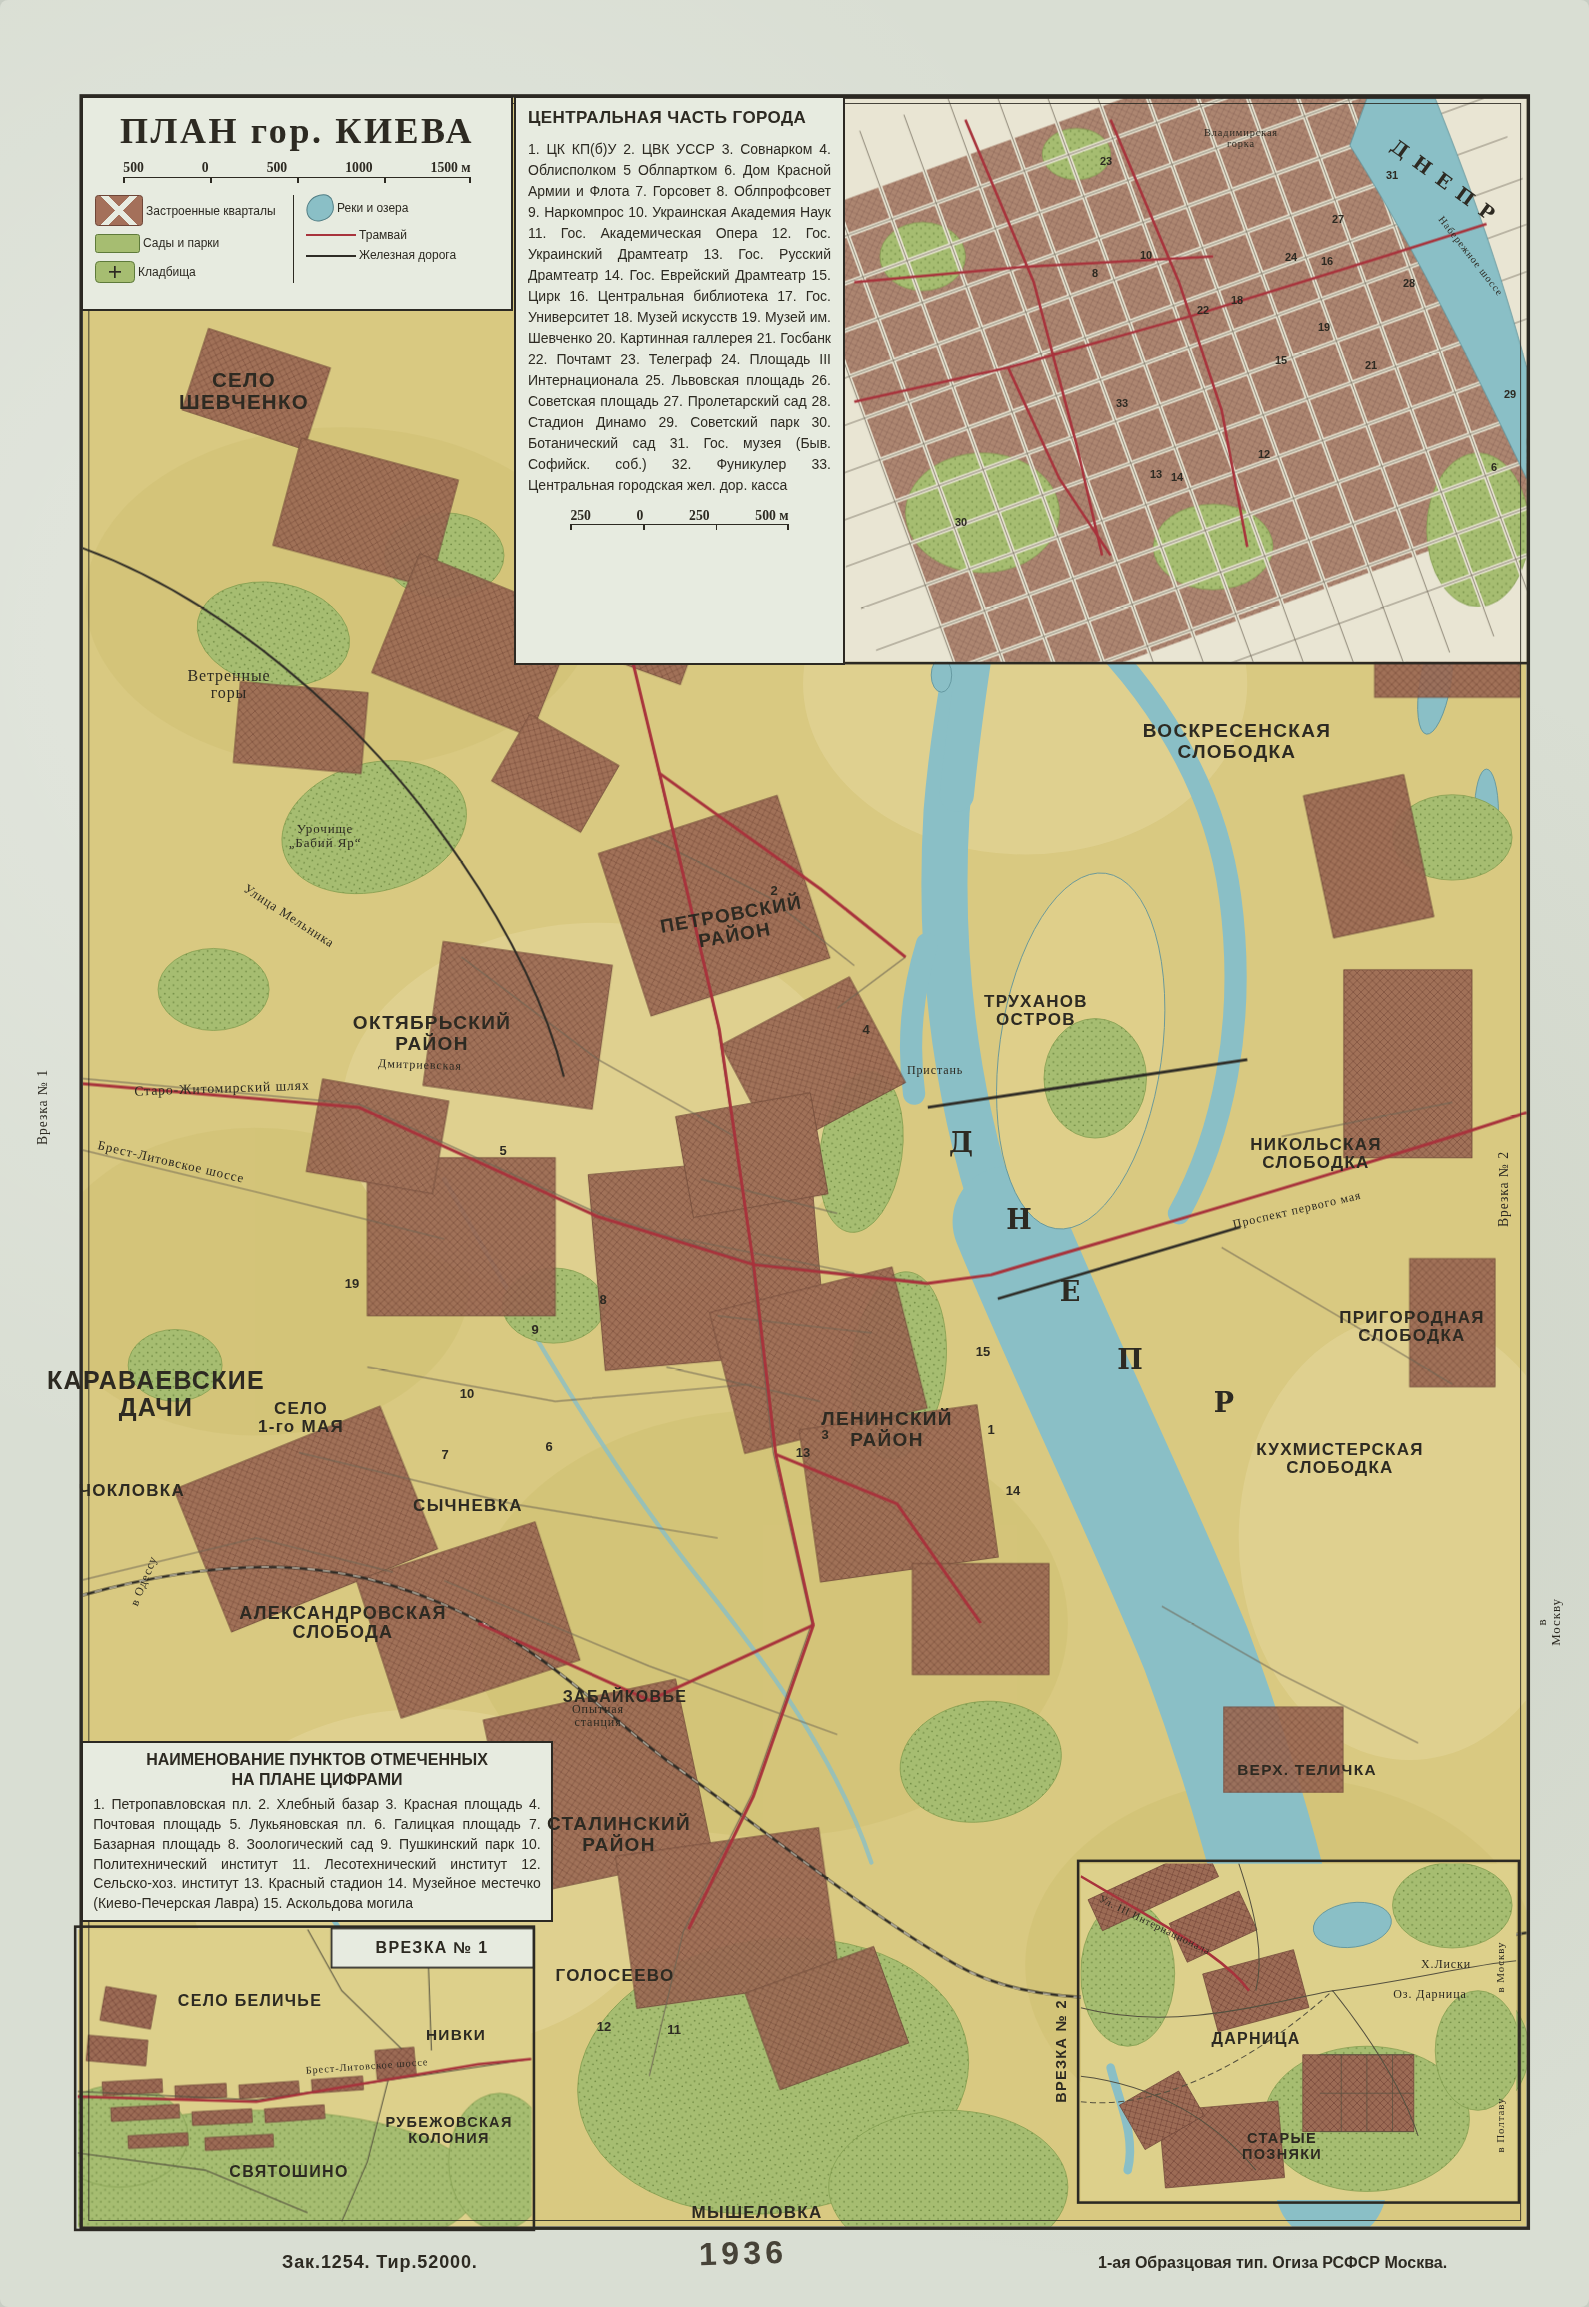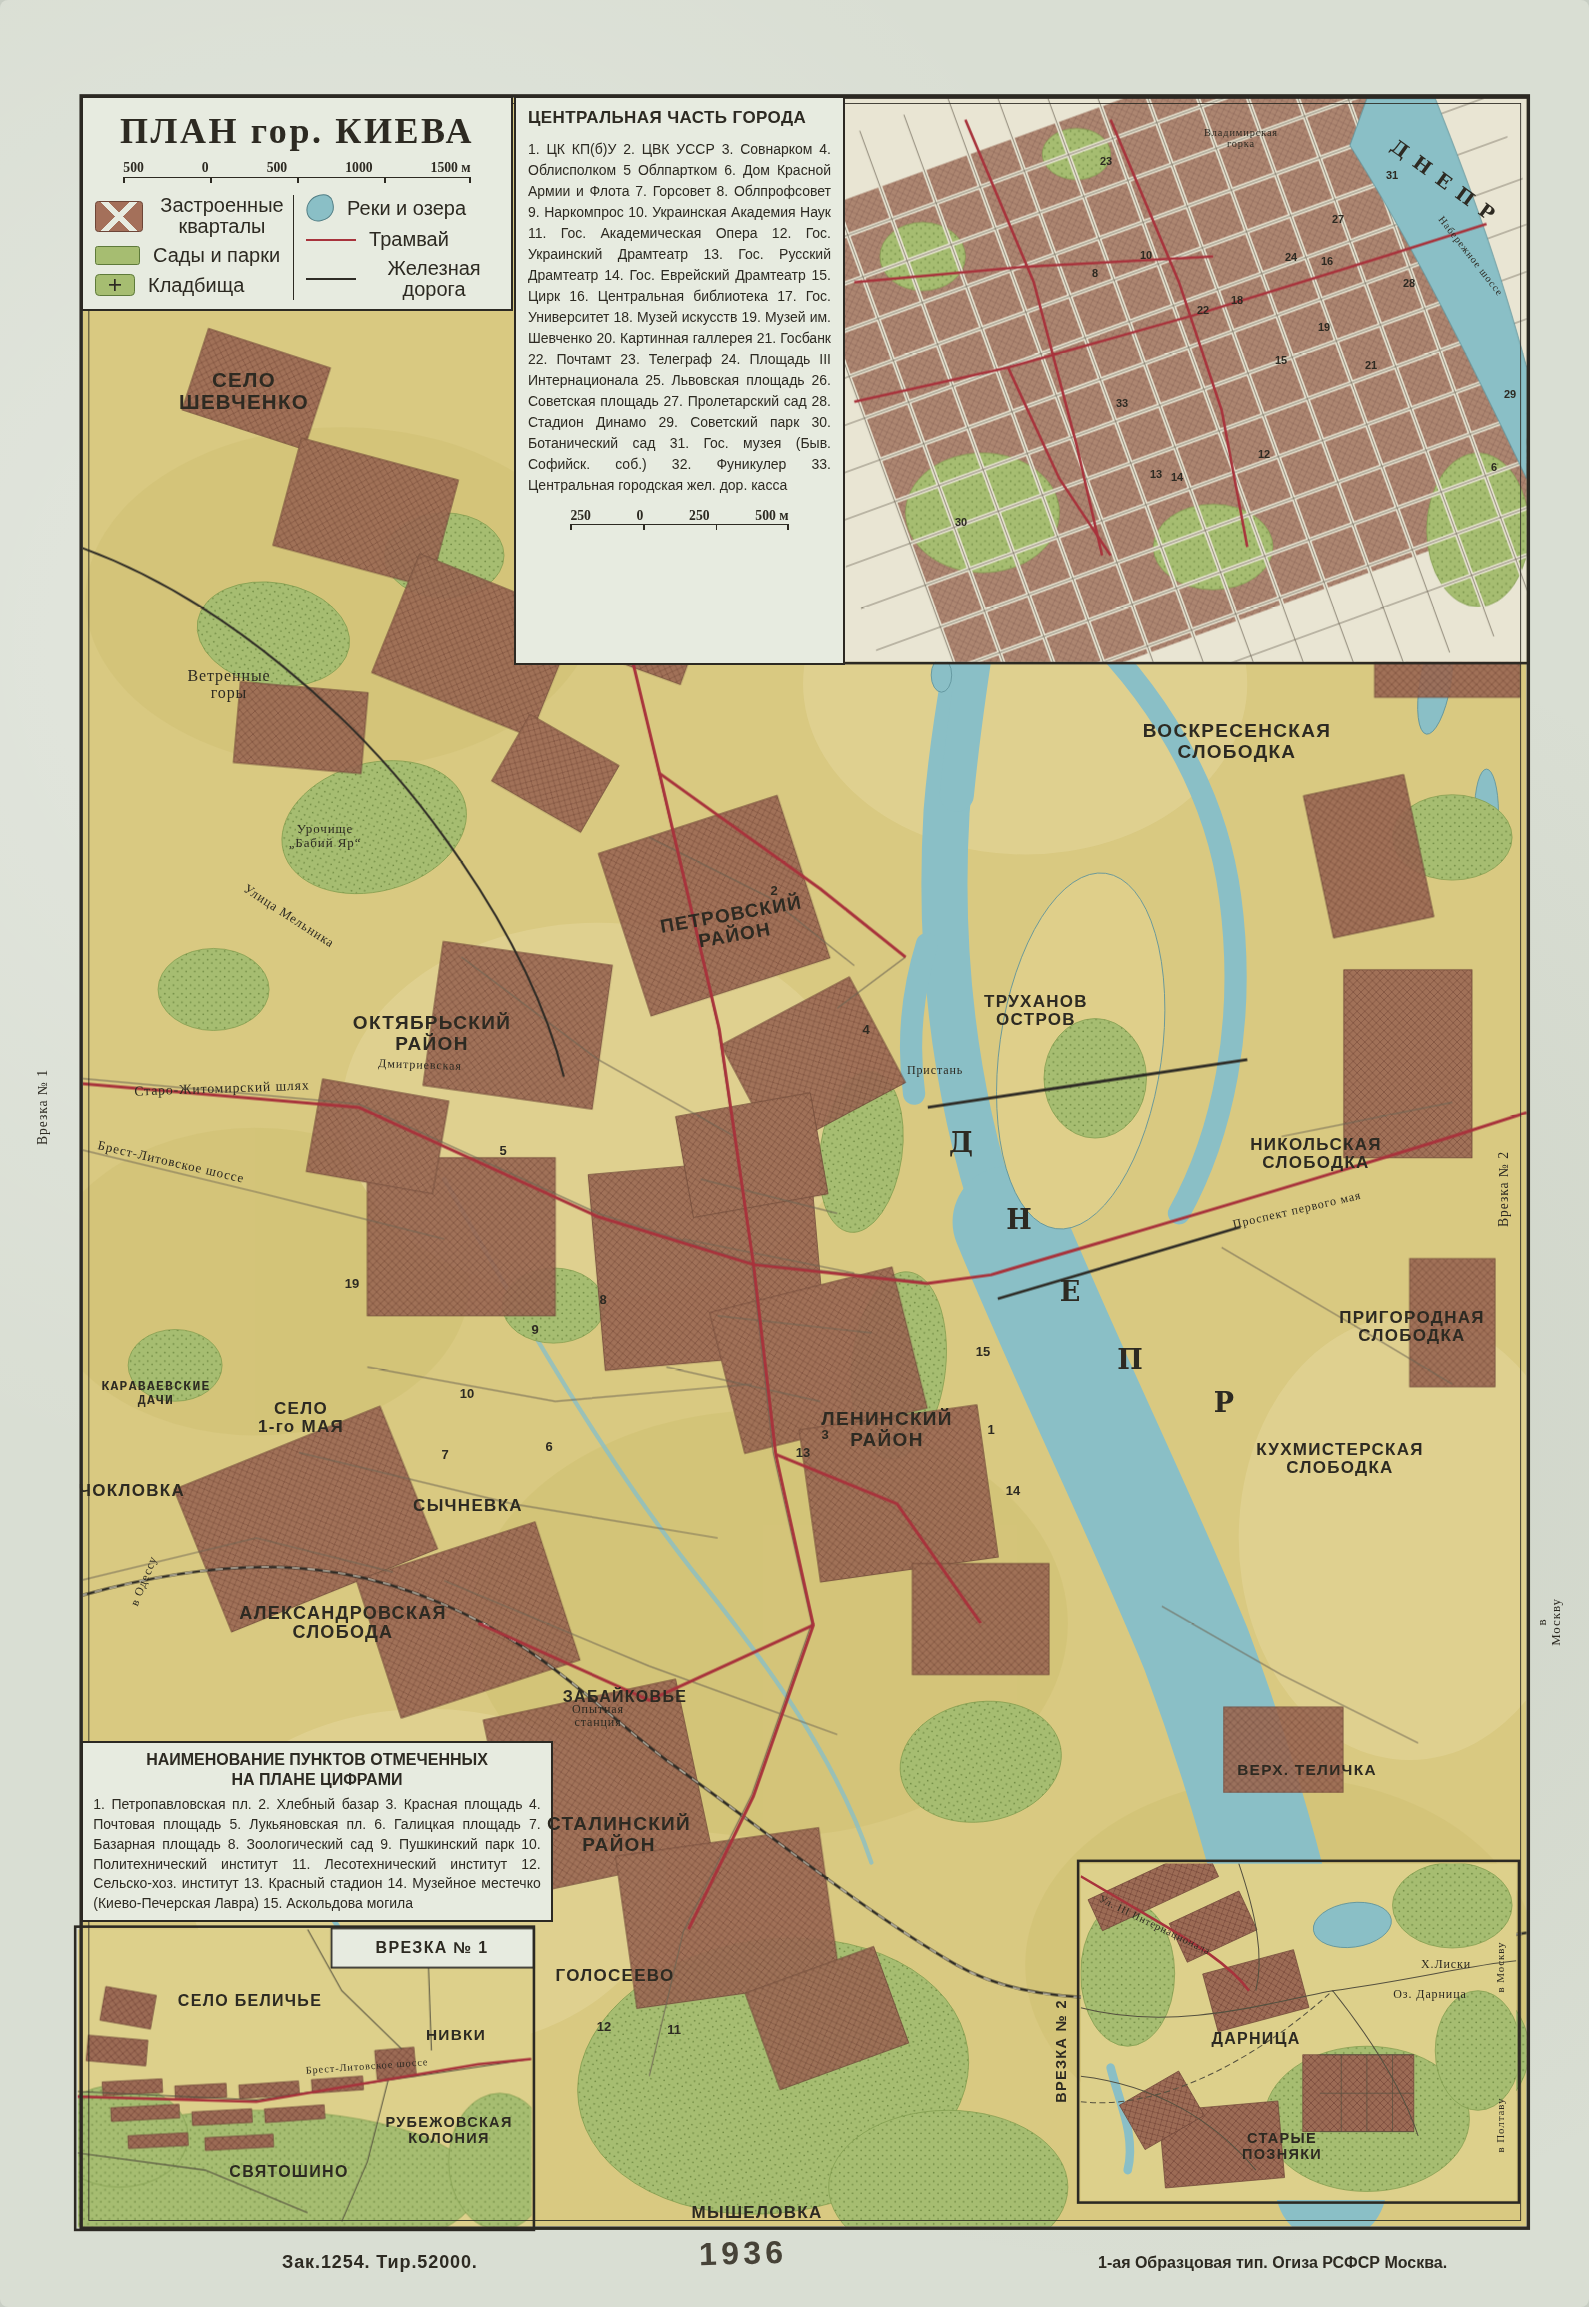--- a/index.html
+++ b/index.html
@@ -15,21 +15,21 @@
   #panel-title .big{font-family:"Liberation Serif", serif;font-weight:bold;font-size:36px;
      letter-spacing:2.6px;text-align:center;margin-top:3.4px;}
   .scalebar{margin:8.5px auto 0;width:86%;}
   .scalebar .nums{display:flex;justify-content:space-between;font-size:13.7px;font-weight:bold;
      font-family:"Liberation Serif", serif;margin-bottom:0.9px;}
   .sbar{position:relative;border-top:1.7px solid #2d2a22;height:5.1px;}
   .sbar i{position:absolute;top:-1.7px;width:1.7px;height:6px;background:#2d2a22;}
   .legend{display:flex;margin-top:12px;}
   .lcol{flex:1;display:flex;flex-direction:column;gap:7.7px;}
   .lcol.right{border-left:1.7px solid #2d2a22;padding-left:12px;margin-left:5.1px;}
-  .lrow{display:flex;align-items:center;gap:13px;font-size:20px;line-height:1.05;text-align:center;}
+  .lrow{display:flex;align-items:center;gap:3px;font-size:12px;line-height:1.05;}
   .sw{flex:0 0 auto;}
   .sw-built{width:46px;height:29px;border-radius:3.4px;background:
      linear-gradient(45deg, transparent 45%, #e7ebe0 45%, #e7ebe0 55%, transparent 55%),
      linear-gradient(-45deg, transparent 45%, #e7ebe0 45%, #e7ebe0 55%, transparent 55%),
      #a4705a;border:0.9px solid #6d4537;}
   .sw-parks{width:43px;height:17px;background:#a6bd71;border:0.9px solid #5e7a3a;border-radius:2.6px;}
   .sw-cem{width:38px;height:20.5px;border-radius:4.3px;border:0.9px solid #5e7a3a;background:
      linear-gradient(#2d2a22 0 0) center/12px 1.7px no-repeat,
      linear-gradient(#2d2a22 0 0) center/1.7px 12px no-repeat,#a6bd71;}
   .sw-river{width:26px;height:24px;background:#8abfc6;border:0.9px solid #527e85;
@@ -398,21 +398,21 @@
       <div class="lbl place" style="left: 1237px; top: 742px; font-size: 19px; transform: translate(-50%, -50%);">ВОСКРЕСЕНСКАЯ
 СЛОБОДКА</div>
       <div class="lbl place" style="left: 1036px; top: 1011px; font-size: 17px; transform: translate(-50%, -50%);">ТРУХАНОВ
 ОСТРОВ</div>
       <div class="lbl place" style="left: 1316px; top: 1154px; font-size: 17px; transform: translate(-50%, -50%);">НИКОЛЬСКАЯ
 СЛОБОДКА</div>
       <div class="lbl place" style="left: 1412px; top: 1327px; font-size: 17px; transform: translate(-50%, -50%);">ПРИГОРОДНАЯ
 СЛОБОДКА</div>
       <div class="lbl place" style="left: 1340px; top: 1459px; font-size: 17px; transform: translate(-50%, -50%);">КУХМИСТЕРСКАЯ
 СЛОБОДКА</div>
-      <div class="lbl place" style="left: 156px; top: 1394px; font-size: 13px; transform: translate(-50%, -50%); font-family: Liberation Mono, monospace;">КАРАВАЕВСКИЕ
+      <div class="lbl place" style="left: 156px; top: 1394px; font-size: 25px; transform: translate(-50%, -50%);">КАРАВАЕВСКИЕ
 ДАЧИ</div>
       <div class="lbl place" style="left: 301px; top: 1418px; font-size: 17px; transform: translate(-50%, -50%);">СЕЛО
 1-го МАЯ</div>
       <div class="lbl place" style="left: 132px; top: 1491px; font-size: 17px; transform: translate(-50%, -50%);">ЧОКЛОВКА</div>
       <div class="lbl place" style="left: 468px; top: 1506px; font-size: 17px; transform: translate(-50%, -50%);">СЫЧНЕВКА</div>
       <div class="lbl place" style="left: 343px; top: 1623px; font-size: 18px; transform: translate(-50%, -50%);">АЛЕКСАНДРОВСКАЯ
 СЛОБОДА</div>
       <div class="lbl place" style="left: 625px; top: 1697px; font-size: 16px; transform: translate(-50%, -50%);">ЗАБАЙКОВЬЕ</div>
       <div class="lbl place" style="left: 619px; top: 1835px; font-size: 19px; transform: translate(-50%, -50%);">СТАЛИНСКИЙ
 РАЙОН</div>

